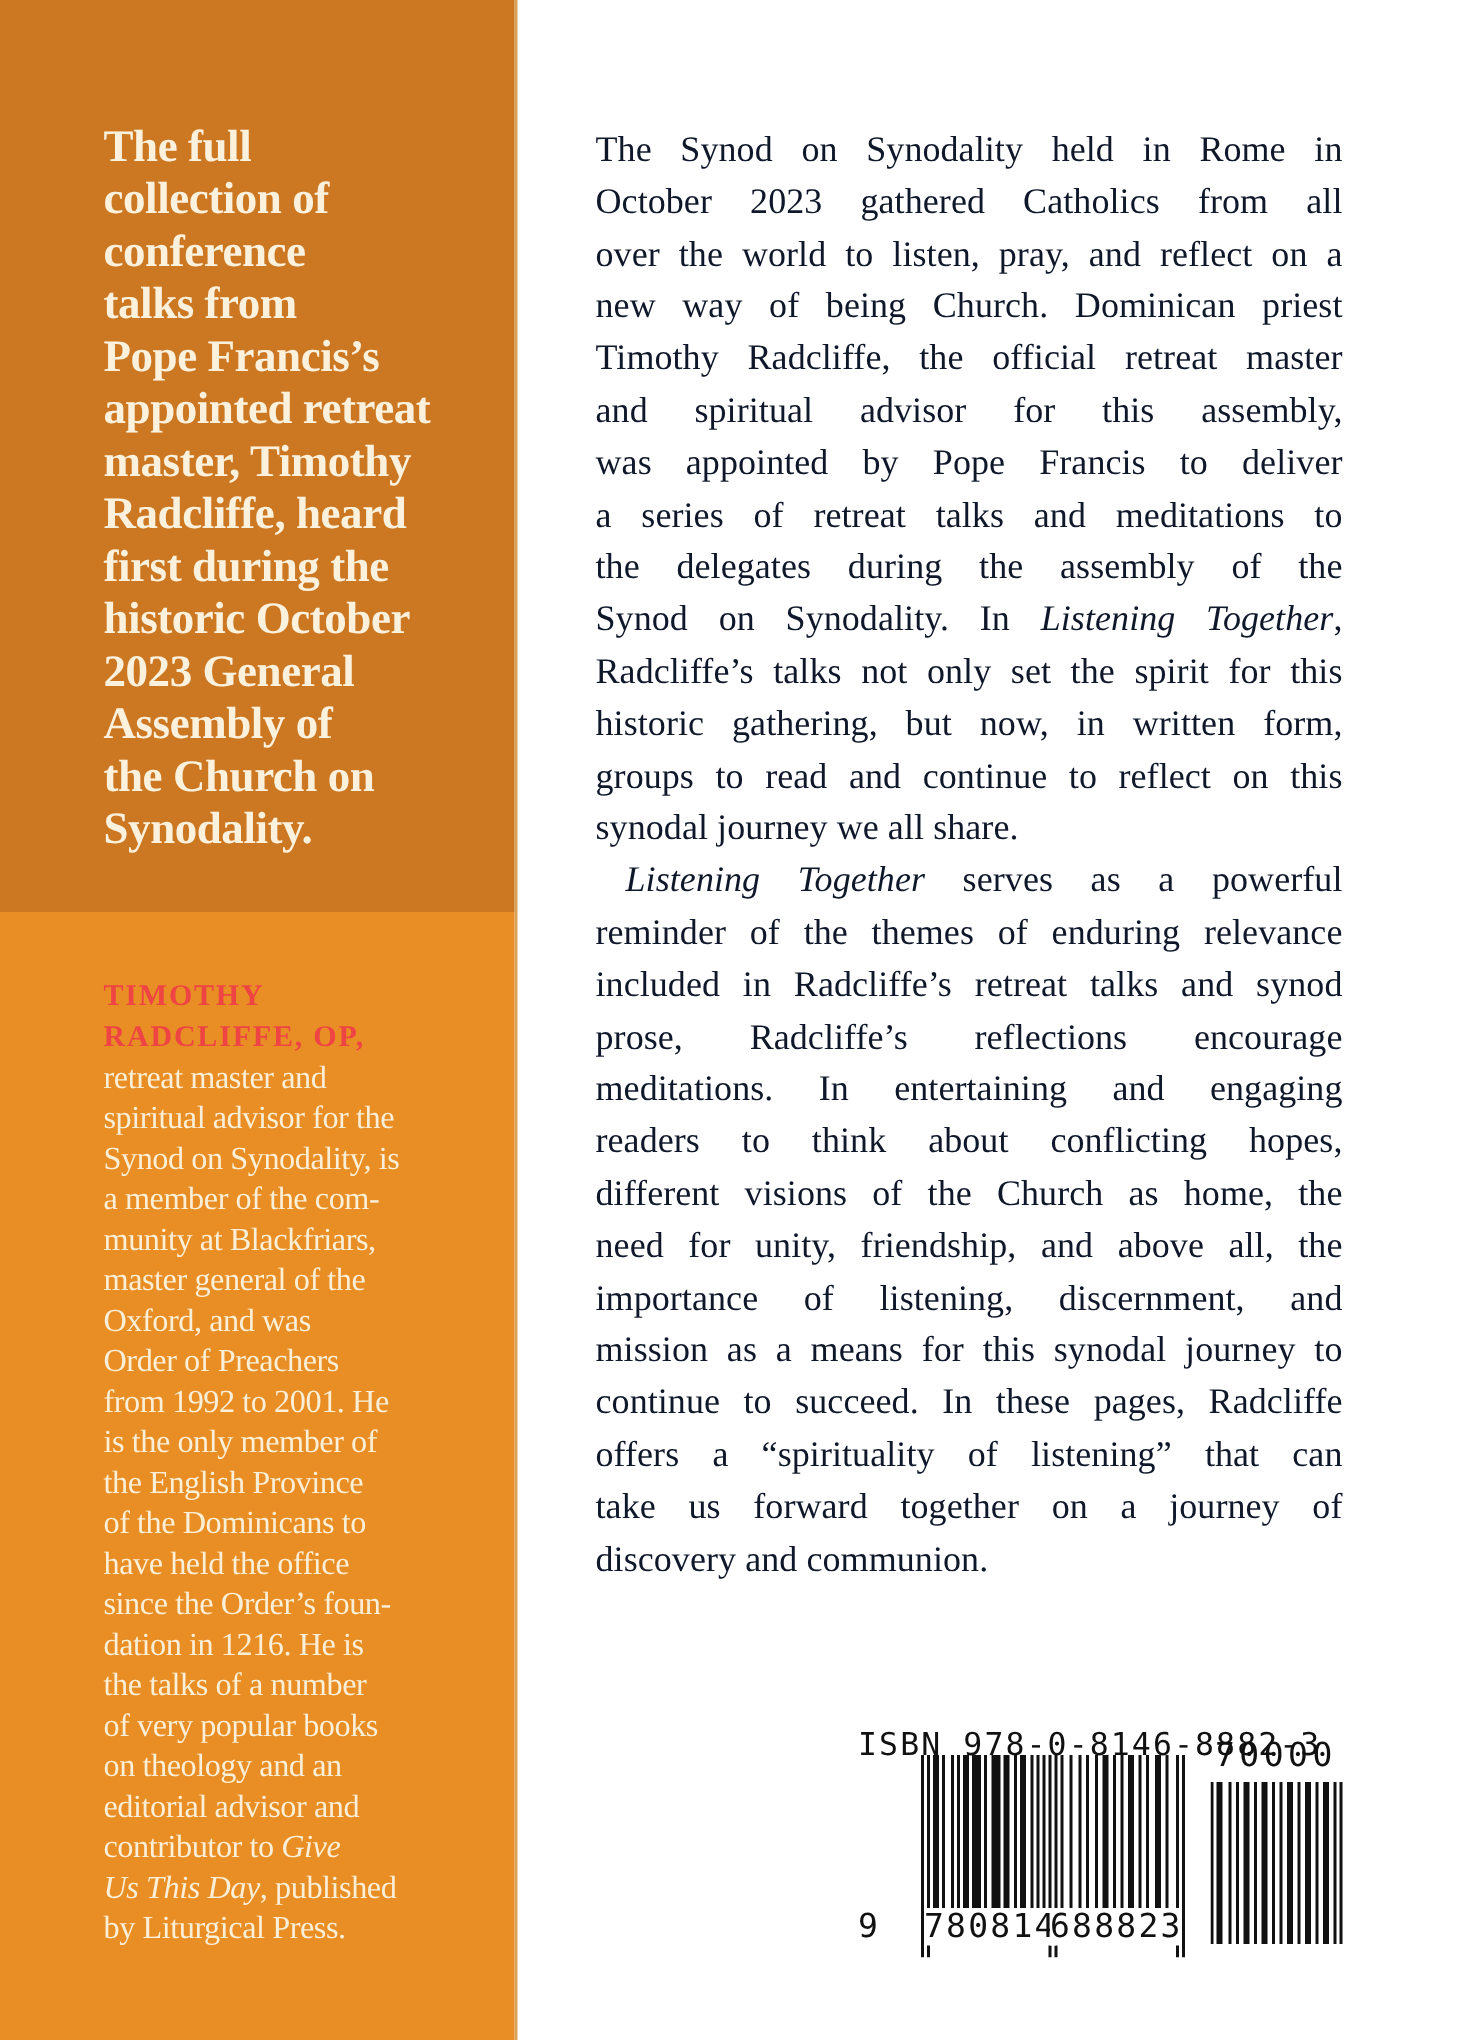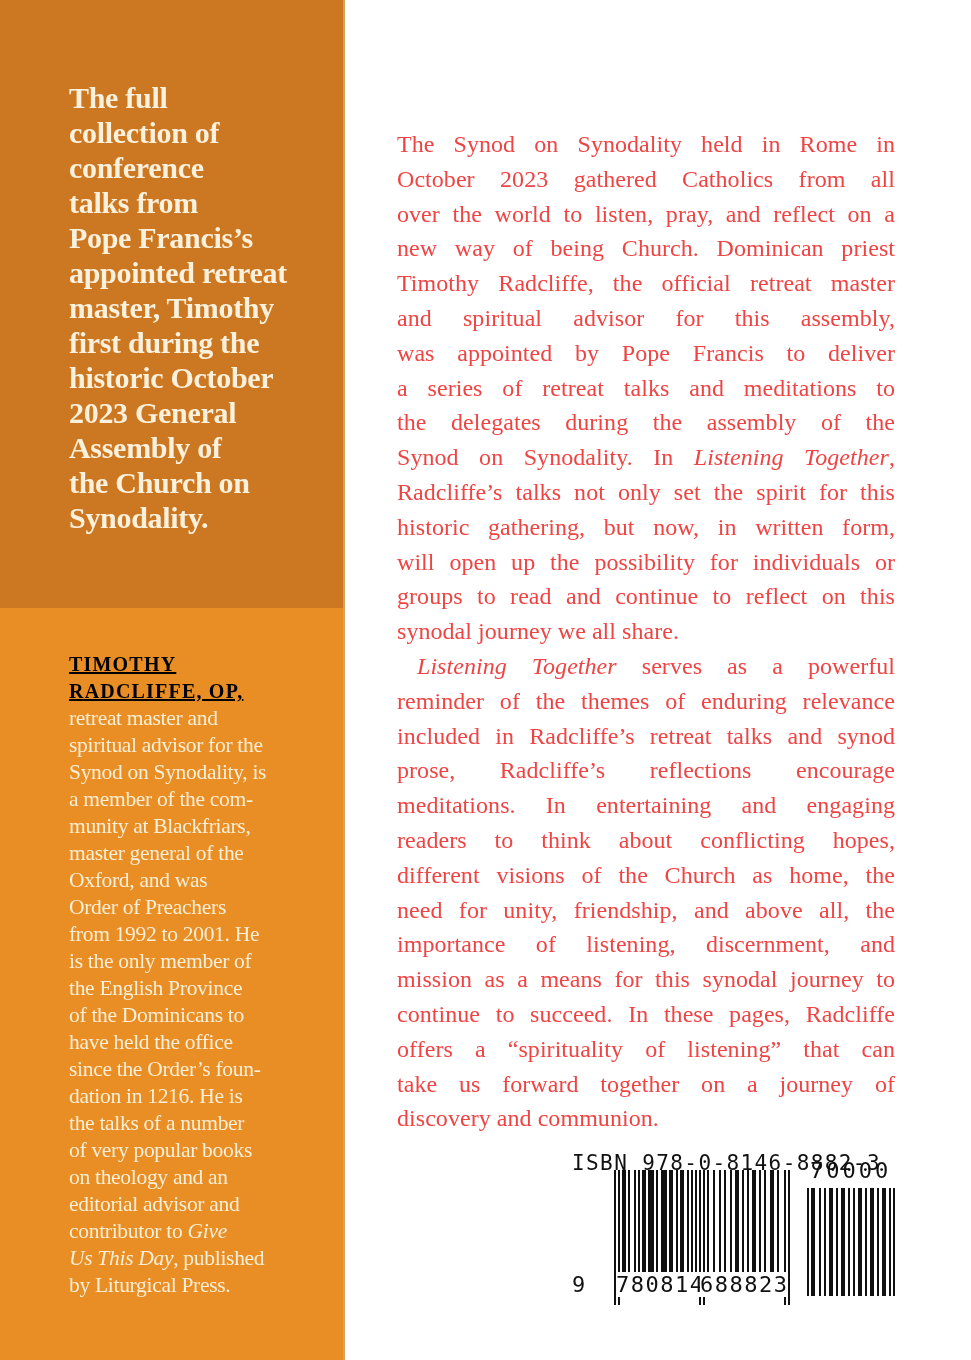--- a/index.html
+++ b/index.html
@@ -55,37 +55,35 @@
       left: 69px;
       top: 651px;
       width: 270px;
       color: #fcefd8;
       font-size: 21.5px;
       line-height: 27px;
       letter-spacing: -0.3px;
     }
     .bio .line { display: block; white-space: nowrap; }
     .bio .name {
-      color: #000000;
+      color: #ef4444;
       font-weight: bold;
       letter-spacing: 1.2px;
       font-size: 20px;
-      text-decoration: underline;
     }
     .bio em { font-style: italic; margin-top: 36px; }
     .description {
       position: absolute;
       left: 397px;
       top: 83px;
       width: 498px;
-      color: #ef4444;
+      color: #0f172a;
       font-size: 24px;
       line-height: 34.8px;
       letter-spacing: 0.05px;
-      margin-top: 44px;
     }
     .description .line {
       display: block;
       white-space: nowrap;
       text-align: justify;
       text-align-last: justify;
     }
     .description .line.last {
       text-align-last: left;
     }
@@ -155,20 +153,21 @@
 <div class="left-panel">
   <div class="panel-top">
     <div class="blurb">
       <span class="line">The full</span>
       <span class="line">collection of</span>
       <span class="line">conference</span>
       <span class="line">talks from</span>
       <span class="line">Pope Francis’s</span>
       <span class="line">appointed retreat</span>
       <span class="line">master, Timothy</span>
+      <span class="line">Radcliffe, heard</span>
       <span class="line">first during the</span>
       <span class="line">historic October</span>
       <span class="line">2023 General</span>
       <span class="line">Assembly of</span>
       <span class="line">the Church on</span>
       <span class="line">Synodality.</span>
     </div>
   </div>
   <div class="panel-bottom">
   </div>
@@ -206,21 +205,20 @@
   <span class="line">over the world to listen, pray, and reflect on a</span>
   <span class="line">new way of being Church. Dominican priest</span>
   <span class="line">Timothy Radcliffe, the official retreat master</span>
   <span class="line">and spiritual advisor for this assembly,</span>
   <span class="line">was appointed by Pope Francis to deliver</span>
   <span class="line">a series of retreat talks and meditations to</span>
   <span class="line">the delegates during the  assembly of the</span>
   <span class="line"><span>Synod on Synodality. In </span><em>Listening Together</em><span>,</span></span>
   <span class="line">Radcliffe’s talks not only set the spirit for this</span>
   <span class="line">historic gathering, but now, in written form,</span>
-  <span class="line">will open up the possibility for individuals or</span>
   <span class="line">groups to read and continue to reflect on this</span>
   <span class="line last">synodal journey we all share.</span>
   <span class="line indent"><em>Listening Together</em><span> serves as a powerful</span></span>
   <span class="line">reminder of the themes of enduring relevance</span>
   <span class="line">included in Radcliffe’s retreat talks and synod</span>
   <span class="line">prose, Radcliffe’s reflections encourage</span>
   <span class="line">meditations. In entertaining and engaging</span>
   <span class="line">readers to think about conflicting hopes,</span>
   <span class="line">different visions of the Church as home, the</span>
   <span class="line">need for unity, friendship, and above all, the</span>

